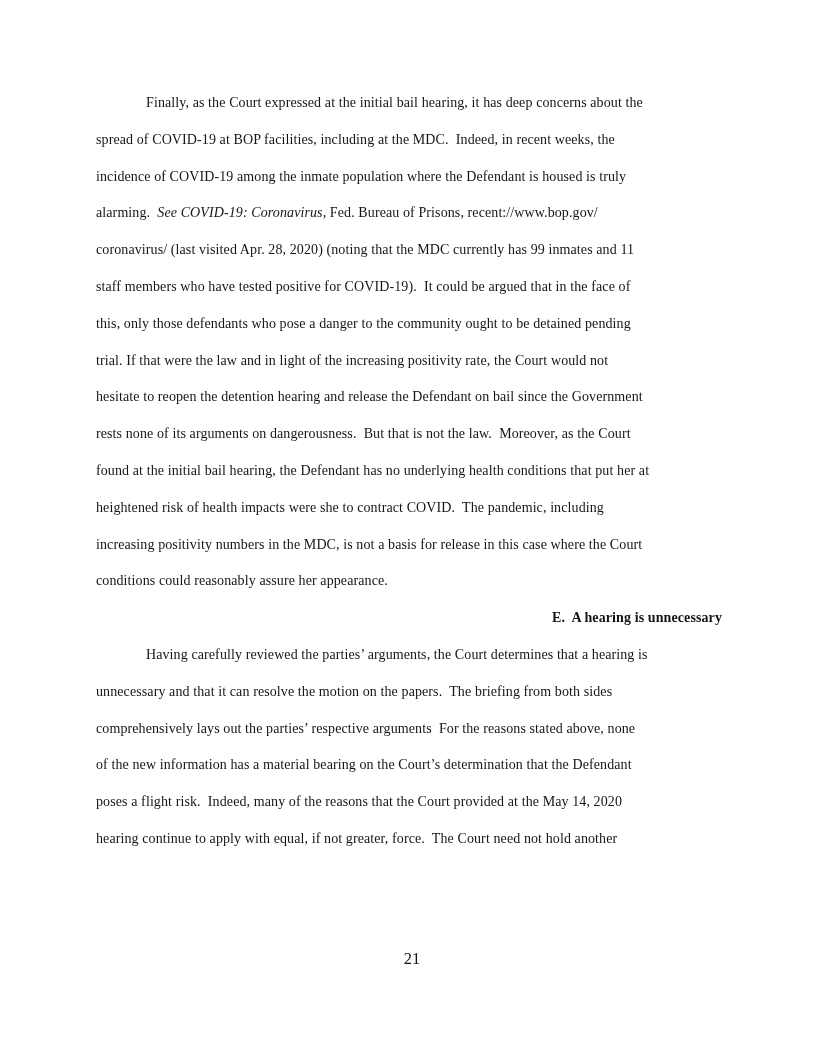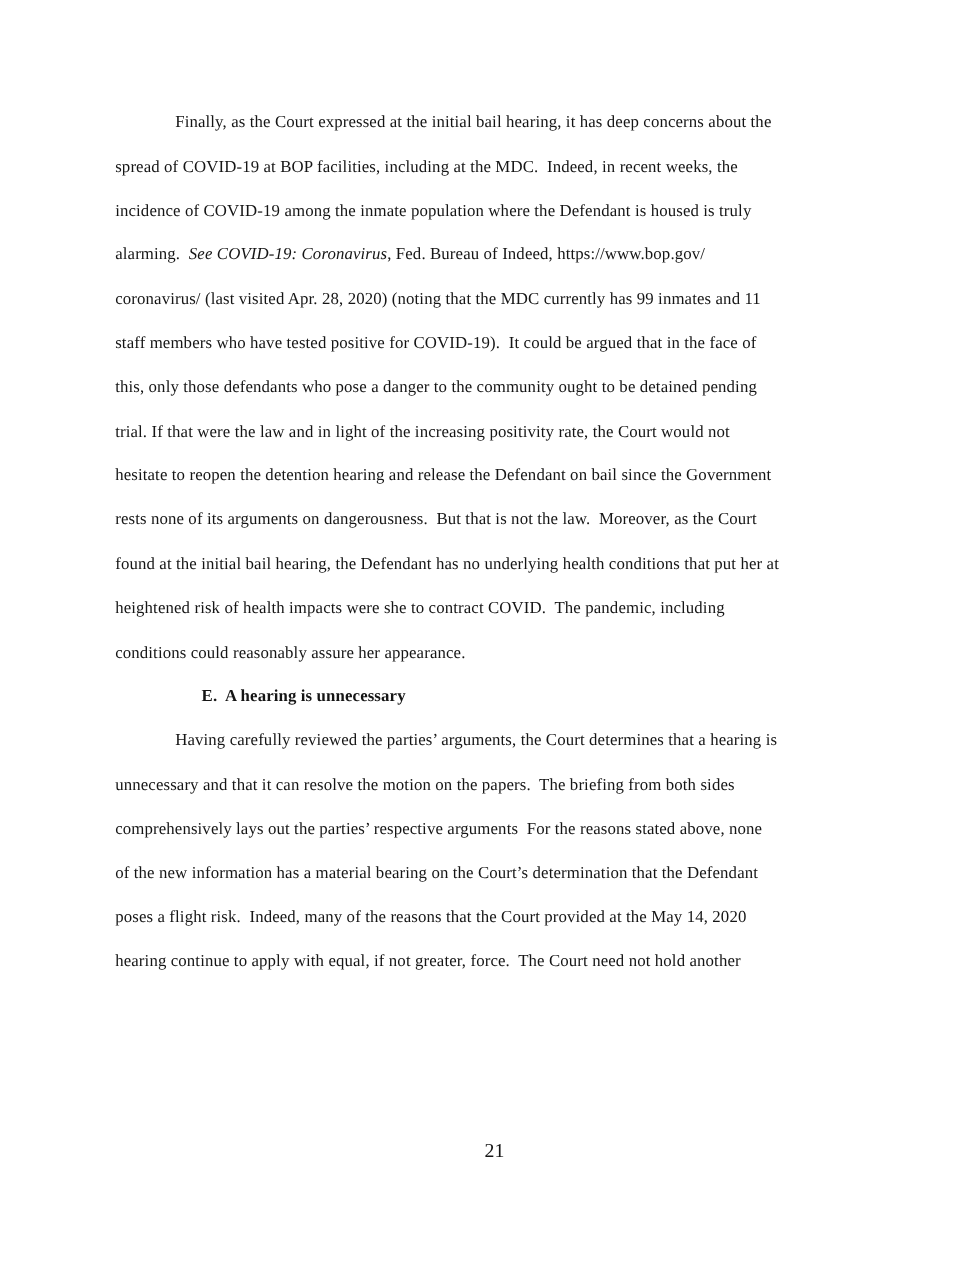--- a/index.html
+++ b/index.html
@@ -19,47 +19,48 @@
     position: absolute;
     left: 96px; top: 85px;
     width: 626px;
   }
   .line {
     white-space: pre;
     font-size: 14px;
     line-height: 36.8px;
     letter-spacing: 0.1px;
   }
-  .line.heading { font-weight: bold; }
+  .line.heading { font-weight: bold; text-align: right; }
   .italic { font-style: italic; }
   .page-number {
     position: absolute;
     left: 4px; top: 949px;
     width: 100%;
     text-align: center;
     font-size: 16.5px;
   }
 </style>
 </head>
 <body>
 
 <div class="page">
   <div class="doc-body" id="doc-body">
       <div class="line" style="padding-left: 50px;"><span>Finally, as the Court expressed at the initial bail hearing, it has deep concerns about the</span></div>
       <div class="line"><span>spread of COVID-19 at BOP facilities, including at the MDC.  Indeed, in recent weeks, the</span></div>
       <div class="line"><span>incidence of COVID-19 among the inmate population where the Defendant is housed is truly</span></div>
-      <div class="line"><span>alarming.  </span><span class="italic">See COVID-19: Coronavirus</span><span>, Fed. Bureau of Indeed, https://www.bop.gov/</span></div>
+      <div class="line"><span>alarming.  </span><span class="italic">See COVID-19: Coronavirus</span><span>, Fed. Bureau of Prisons, recent://www.bop.gov/</span></div>
       <div class="line"><span>coronavirus/ (last visited Apr. 28, 2020) (noting that the MDC currently has 99 inmates and 11</span></div>
       <div class="line"><span>staff members who have tested positive for COVID-19).  It could be argued that in the face of</span></div>
       <div class="line"><span>this, only those defendants who pose a danger to the community ought to be detained pending</span></div>
       <div class="line"><span>trial. If that were the law and in light of the increasing positivity rate, the Court would not</span></div>
       <div class="line"><span>hesitate to reopen the detention hearing and release the Defendant on bail since the Government</span></div>
       <div class="line"><span>rests none of its arguments on dangerousness.  But that is not the law.  Moreover, as the Court</span></div>
       <div class="line"><span>found at the initial bail hearing, the Defendant has no underlying health conditions that put her at</span></div>
       <div class="line"><span>heightened risk of health impacts were she to contract COVID.  The pandemic, including</span></div>
+      <div class="line"><span>increasing positivity numbers in the MDC, is not a basis for release in this case where the Court</span></div>
       <div class="line"><span>conditions could reasonably assure her appearance.</span></div>
       <div class="line heading" style="padding-left: 72px;"><span>E.  A hearing is unnecessary</span></div>
       <div class="line" style="padding-left: 50px;"><span>Having carefully reviewed the parties’ arguments, the Court determines that a hearing is</span></div>
       <div class="line"><span>unnecessary and that it can resolve the motion on the papers.  The briefing from both sides</span></div>
       <div class="line"><span>comprehensively lays out the parties’ respective arguments  For the reasons stated above, none</span></div>
       <div class="line"><span>of the new information has a material bearing on the Court’s determination that the Defendant</span></div>
       <div class="line"><span>poses a flight risk.  Indeed, many of the reasons that the Court provided at the May 14, 2020</span></div>
       <div class="line"><span>hearing continue to apply with equal, if not greater, force.  The Court need not hold another</span></div>
     </div>
   <div class="page-number">21</div>

